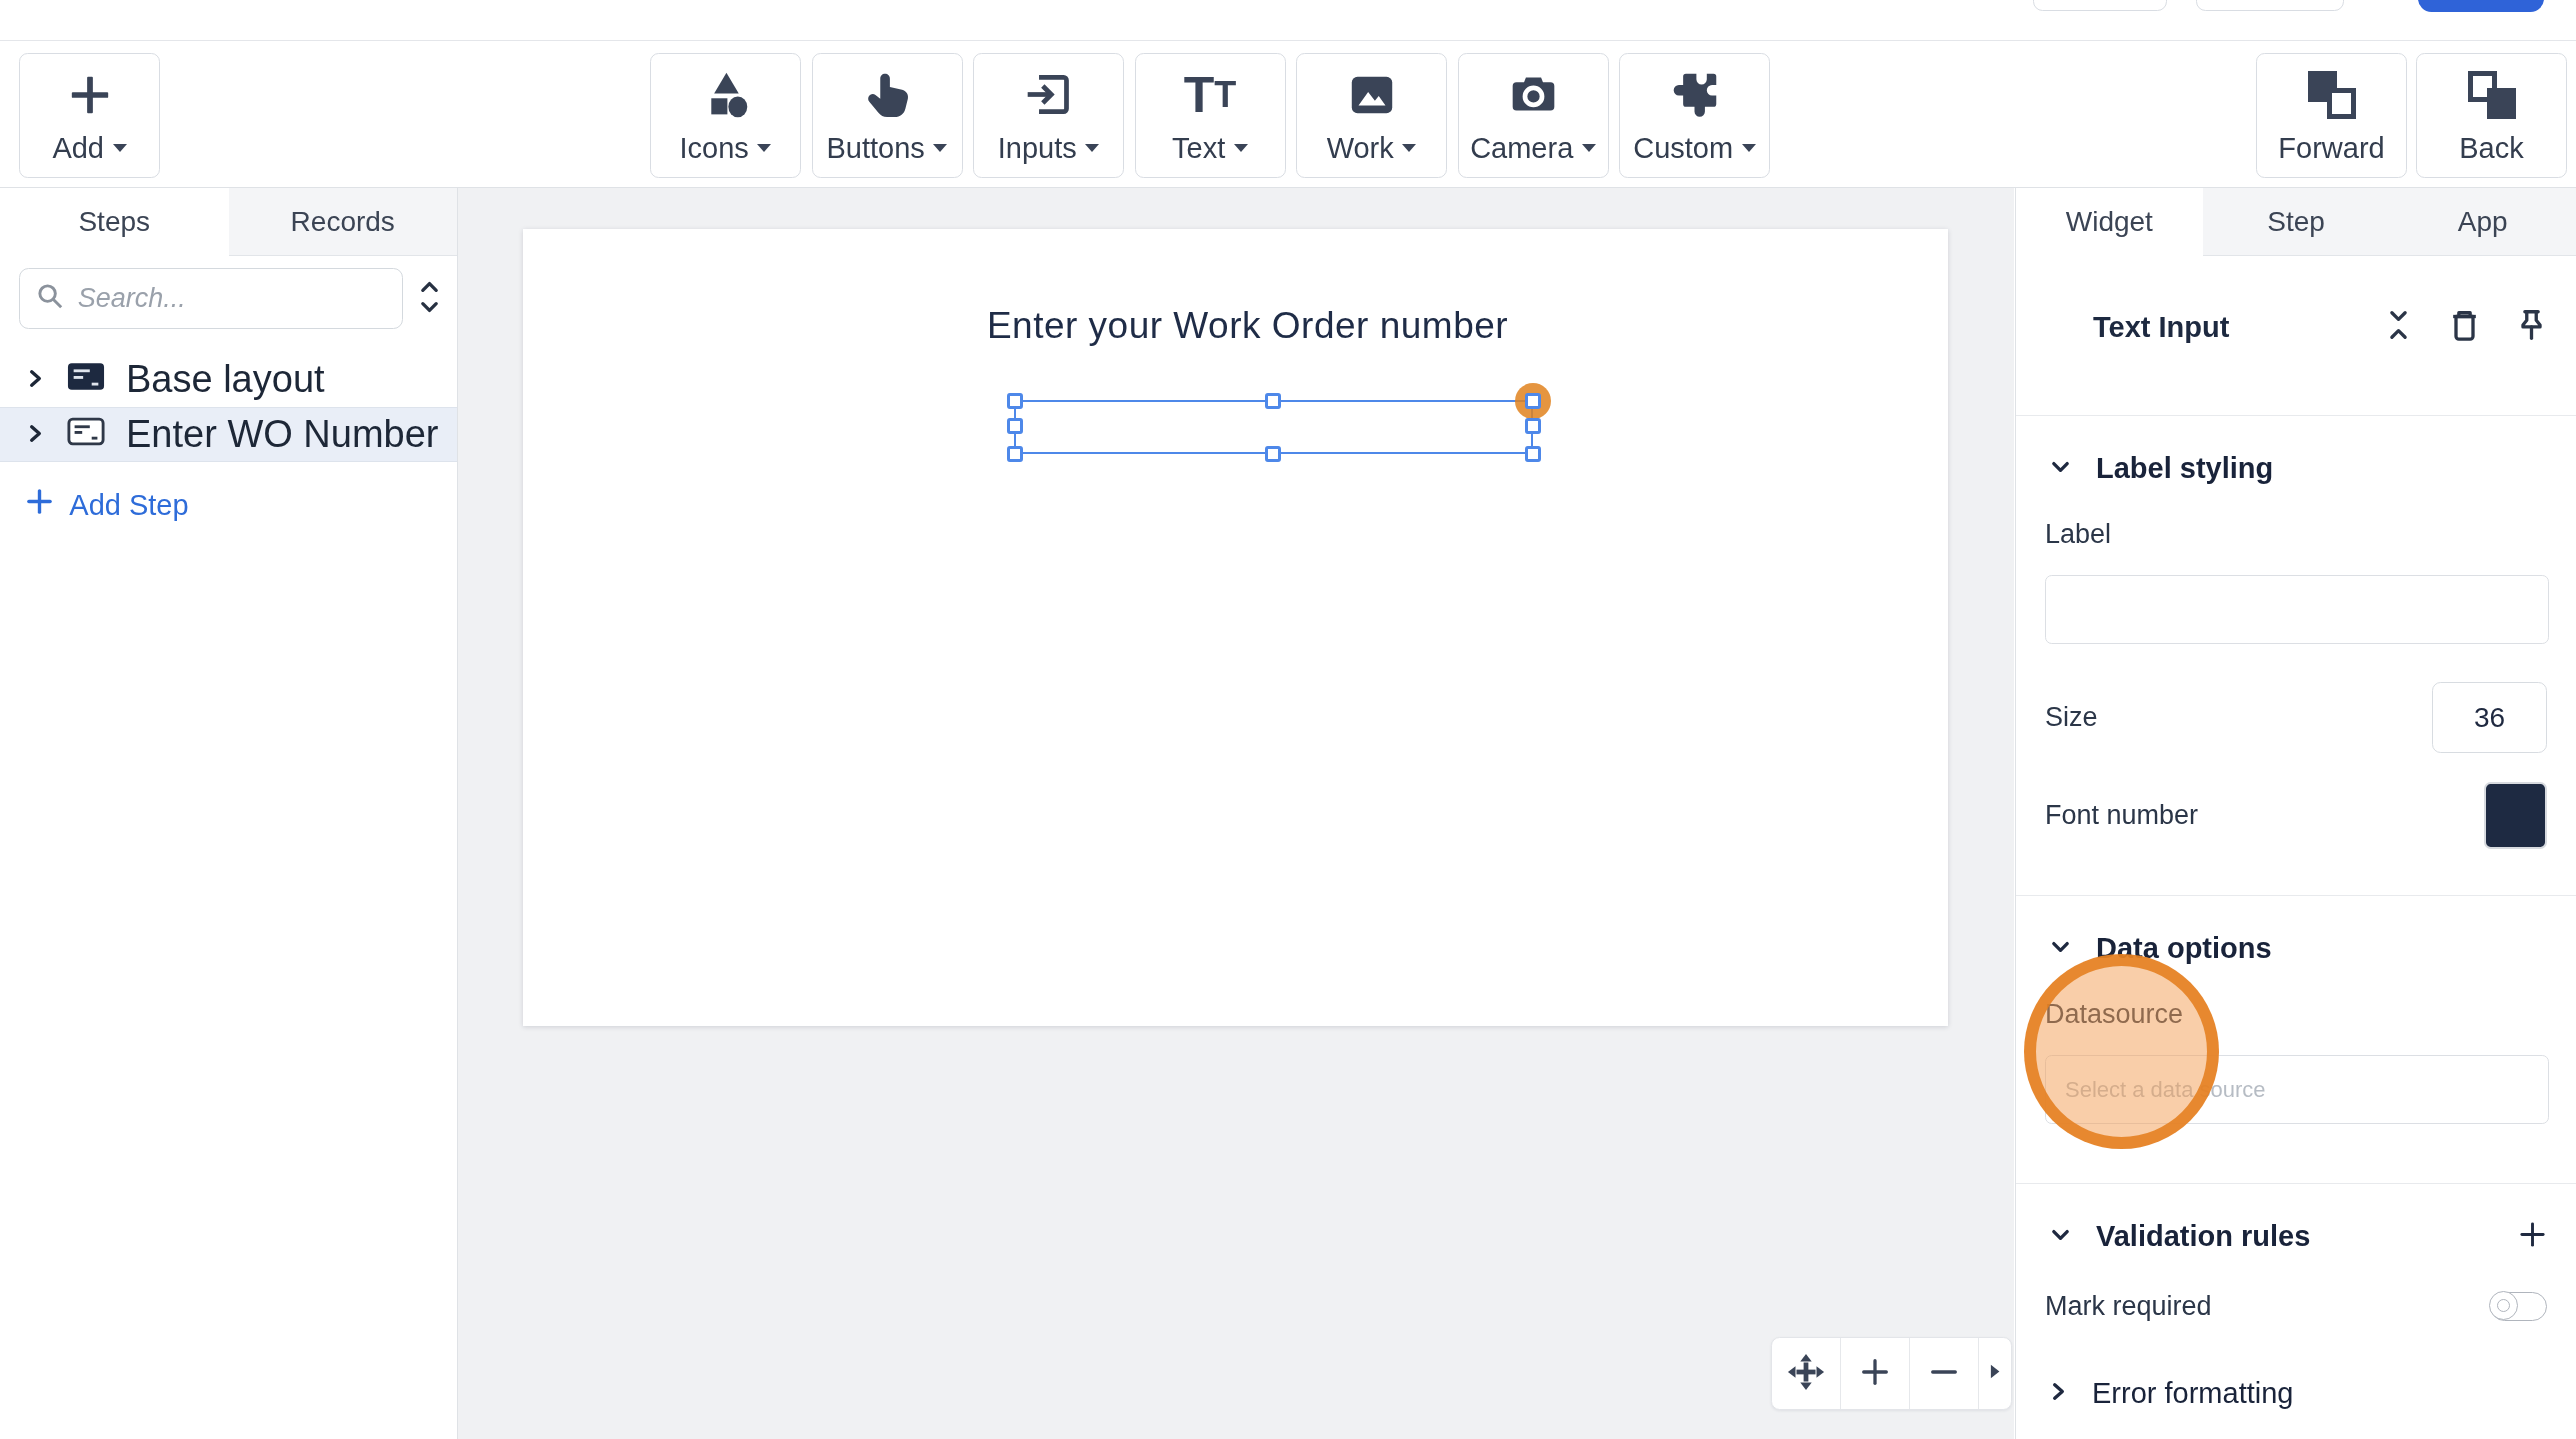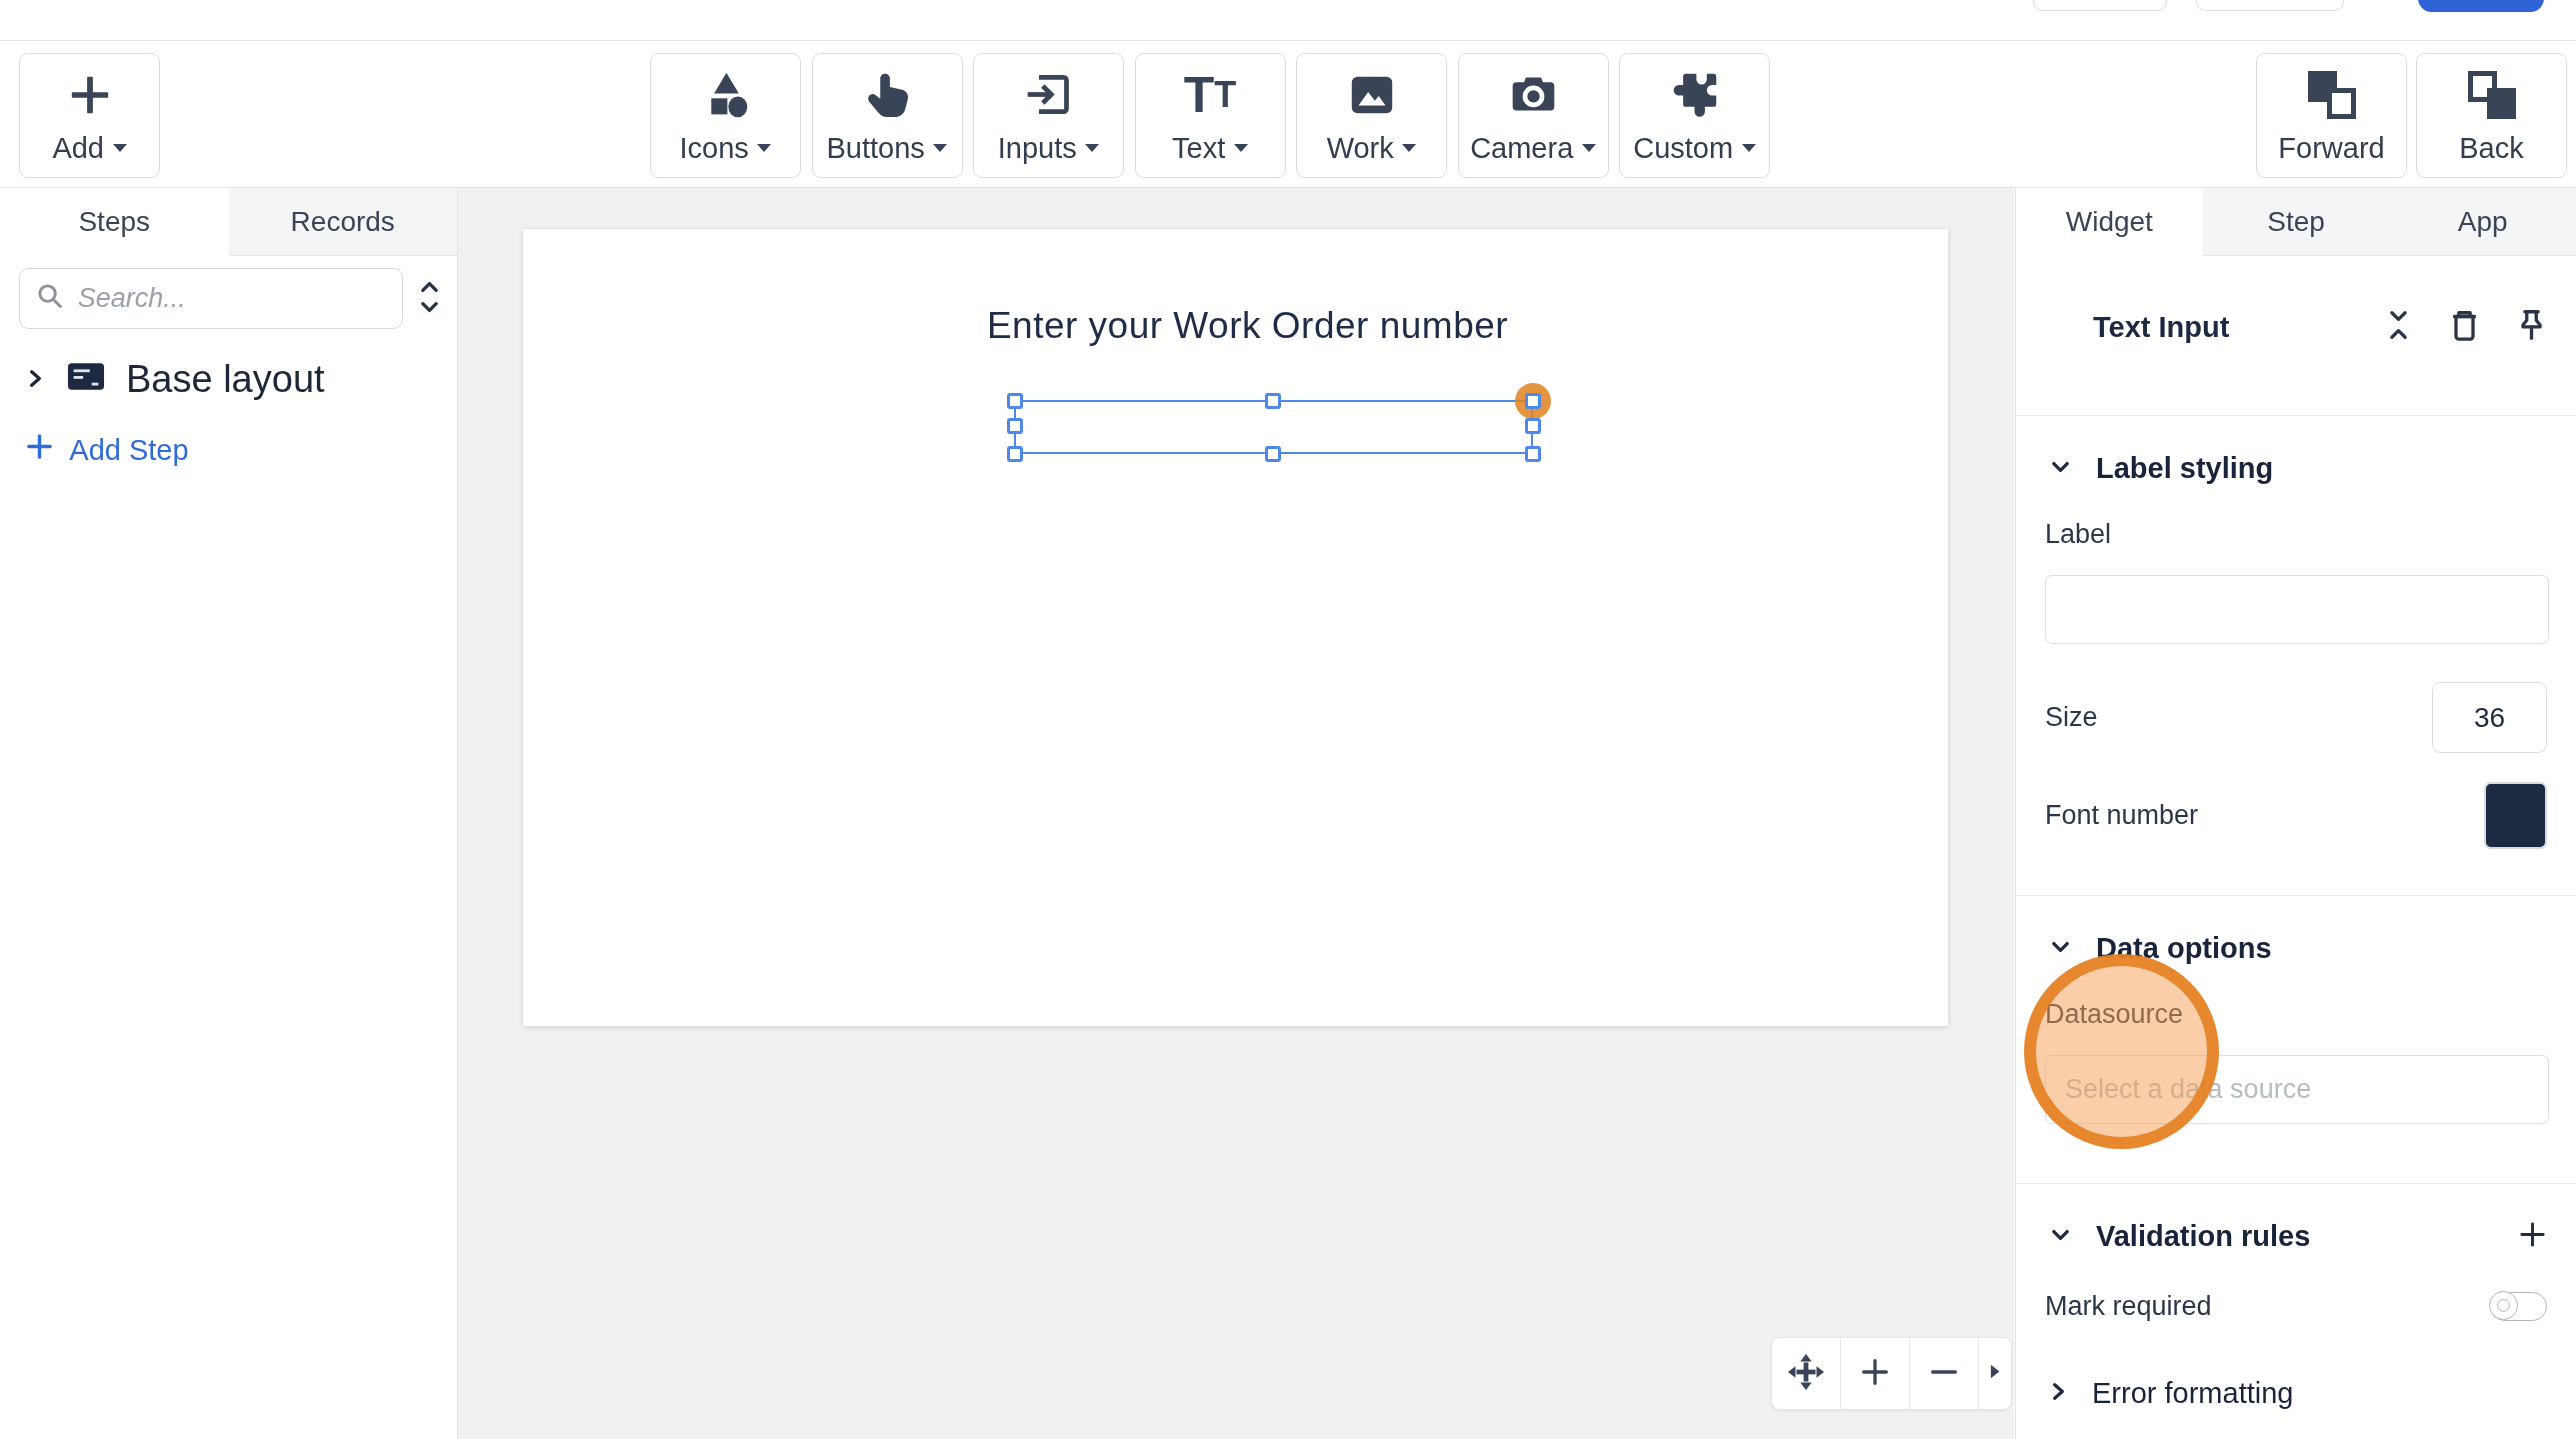--- a/index.html
+++ b/index.html
@@ -97,21 +97,21 @@
   .input-glyph { width: 29px; margin-right: 19px; }
   .input-glyph .bar1 { width: 29px; height: 4.8px; background: #1f2940; border-radius: 1.9px; }
   .input-glyph .bar2 { width: 17px; height: 4.8px; background: #1f2940; border-radius: 1.9px; margin-top: 7.6px; }
   .widget-type { font-size: 29px; font-weight: bold; color: #1d2940; flex: 1; }
   .head-icons { display: flex; align-items: center; gap: 36px; }
   .divider { height: 1px; background: #e8eaed; margin-top: 0; }
   .sec-head { display: flex; align-items: center; gap: 23px; margin: 36px 29px 0 32px; }
   .sec-title { font-size: 29px; font-weight: bold; color: #19233a; flex: 1; }
   .fld-label { font-size: 27px; color: #2b3648; margin: 34px 29px 0 29px; }
   .txt-input { display: block; margin: 25px 29px 0 29px; width: 504px; height: 69px;
-    border: 1px solid #dcdfe4; border-radius: 6.7px; font-size: 27px; color: #1f2940;
+    border: 1px solid #dcdfe4; border-radius: 6.7px; font-size: 22px; color: #1f2940;
     padding: 0 19px; outline: none; font-family: inherit; background: #fff; }
   .txt-input::placeholder { color: #b6bcc4; }
   .row-between { display: flex; align-items: center; justify-content: space-between;
     margin: 32px 29px 0 29px; }
   .size-input { width: 115px; height: 71px; border: 1px solid #d8dce1; border-radius: 8.6px;
     font-size: 28px; color: #1f2940; text-align: center; outline: none; font-family: inherit; }
   .color-swatch { width: 63px; height: 67px; border-radius: 6.7px; border: 2.9px solid #d7dadf; cursor: pointer; }
   .toggle { width: 57px; height: 29px; border: 1.9px solid #b0b5bd; border-radius: 15.3px;
     position: relative; cursor: pointer; background: #fff; }
   .toggle .knob { position: absolute; left: -1.9px; top: -1.9px; width: 29px; height: 29px;
@@ -301,20 +301,36 @@
         <svg width="38" height="31" viewBox="0 0 40 32">
             <rect x="1" y="2" width="38" height="28" rx="4" fill="#1d2940"></rect>
             <line x1="7" y1="10" x2="24" y2="10" stroke="#dfe4ec" stroke-width="3"></line>
             <line x1="7" y1="17" x2="17" y2="17" stroke="#dfe4ec" stroke-width="3"></line>
             <line x1="26" y1="24" x2="33" y2="24" stroke="#dfe4ec" stroke-width="3"></line>
           </svg>
       </span>
       <span>Base layout</span>
     </div>
 
+    <div class="tree-row selected">
+      <span>
+        <svg width="21" height="27" viewBox="0 0 22 28" fill="none" stroke="#1d2737" stroke-width="3.5" stroke-linecap="round" stroke-linejoin="round">
+            <polyline points="7,7 15,14 7,21"></polyline>
+          </svg>
+      </span>
+      <span>
+        <svg width="38" height="31" viewBox="0 0 40 32">
+            <rect x="2" y="3" width="36" height="26" rx="4" fill="#ffffff" stroke="#2f3848" stroke-width="3"></rect>
+            <line x1="8" y1="11" x2="24" y2="11" stroke="#2f3848" stroke-width="3"></line>
+            <line x1="8" y1="17" x2="16" y2="17" stroke="#2f3848" stroke-width="3"></line>
+            <line x1="26" y1="23" x2="32" y2="23" stroke="#2f3848" stroke-width="3"></line>
+          </svg>
+      </span>
+      <span>Enter WO Number</span>
+    </div>
 
     <div class="add-step">
       <span>
         <svg width="29" height="29" viewBox="0 0 30 30" stroke="#2e6cd9" stroke-width="3.5" stroke-linecap="round">
             <line x1="15" y1="4" x2="15" y2="26"></line>
             <line x1="4" y1="15" x2="26" y2="15"></line>
           </svg>
       </span>
       <span>Add Step</span>
     </div>

